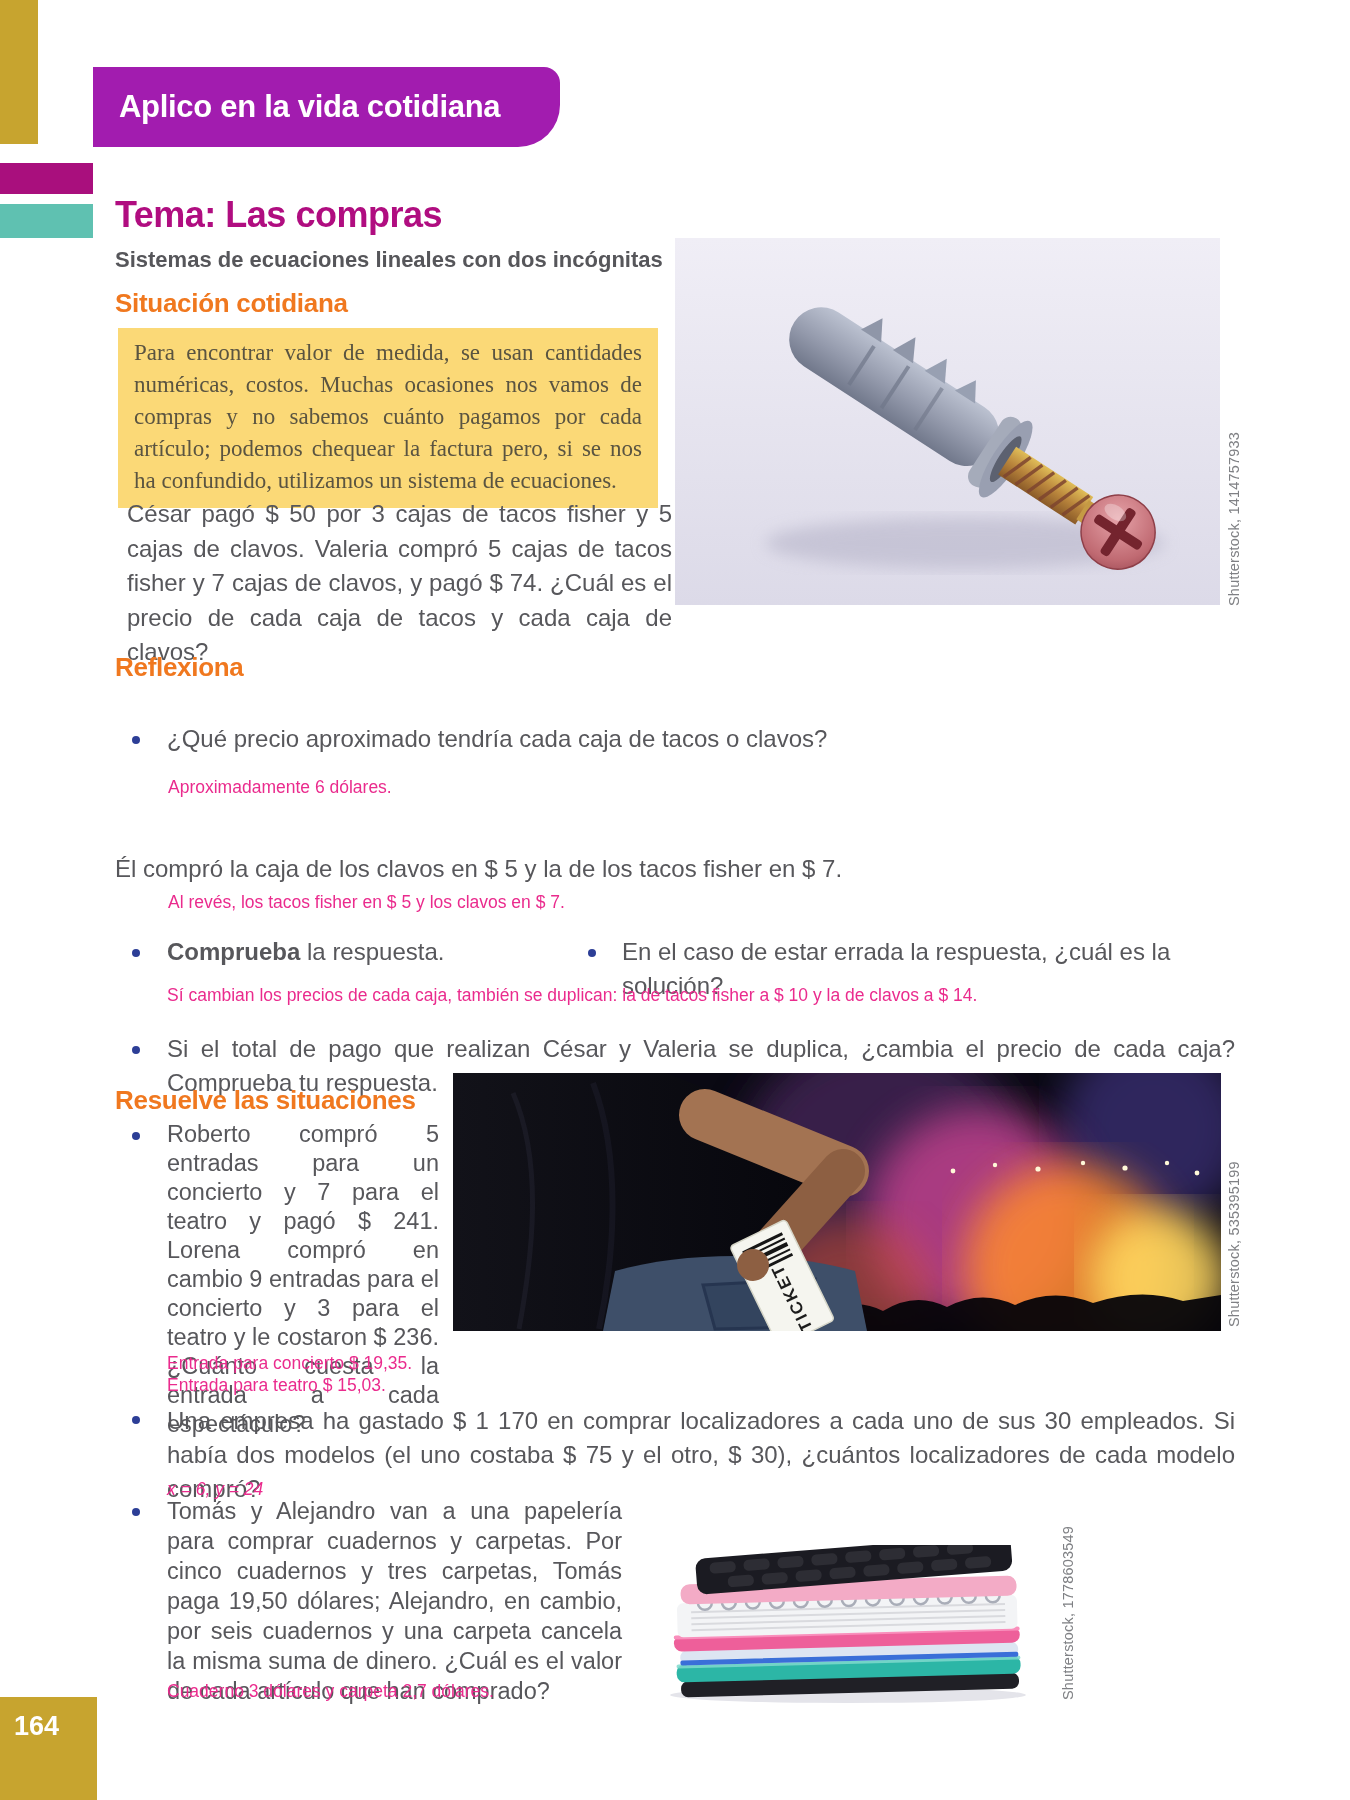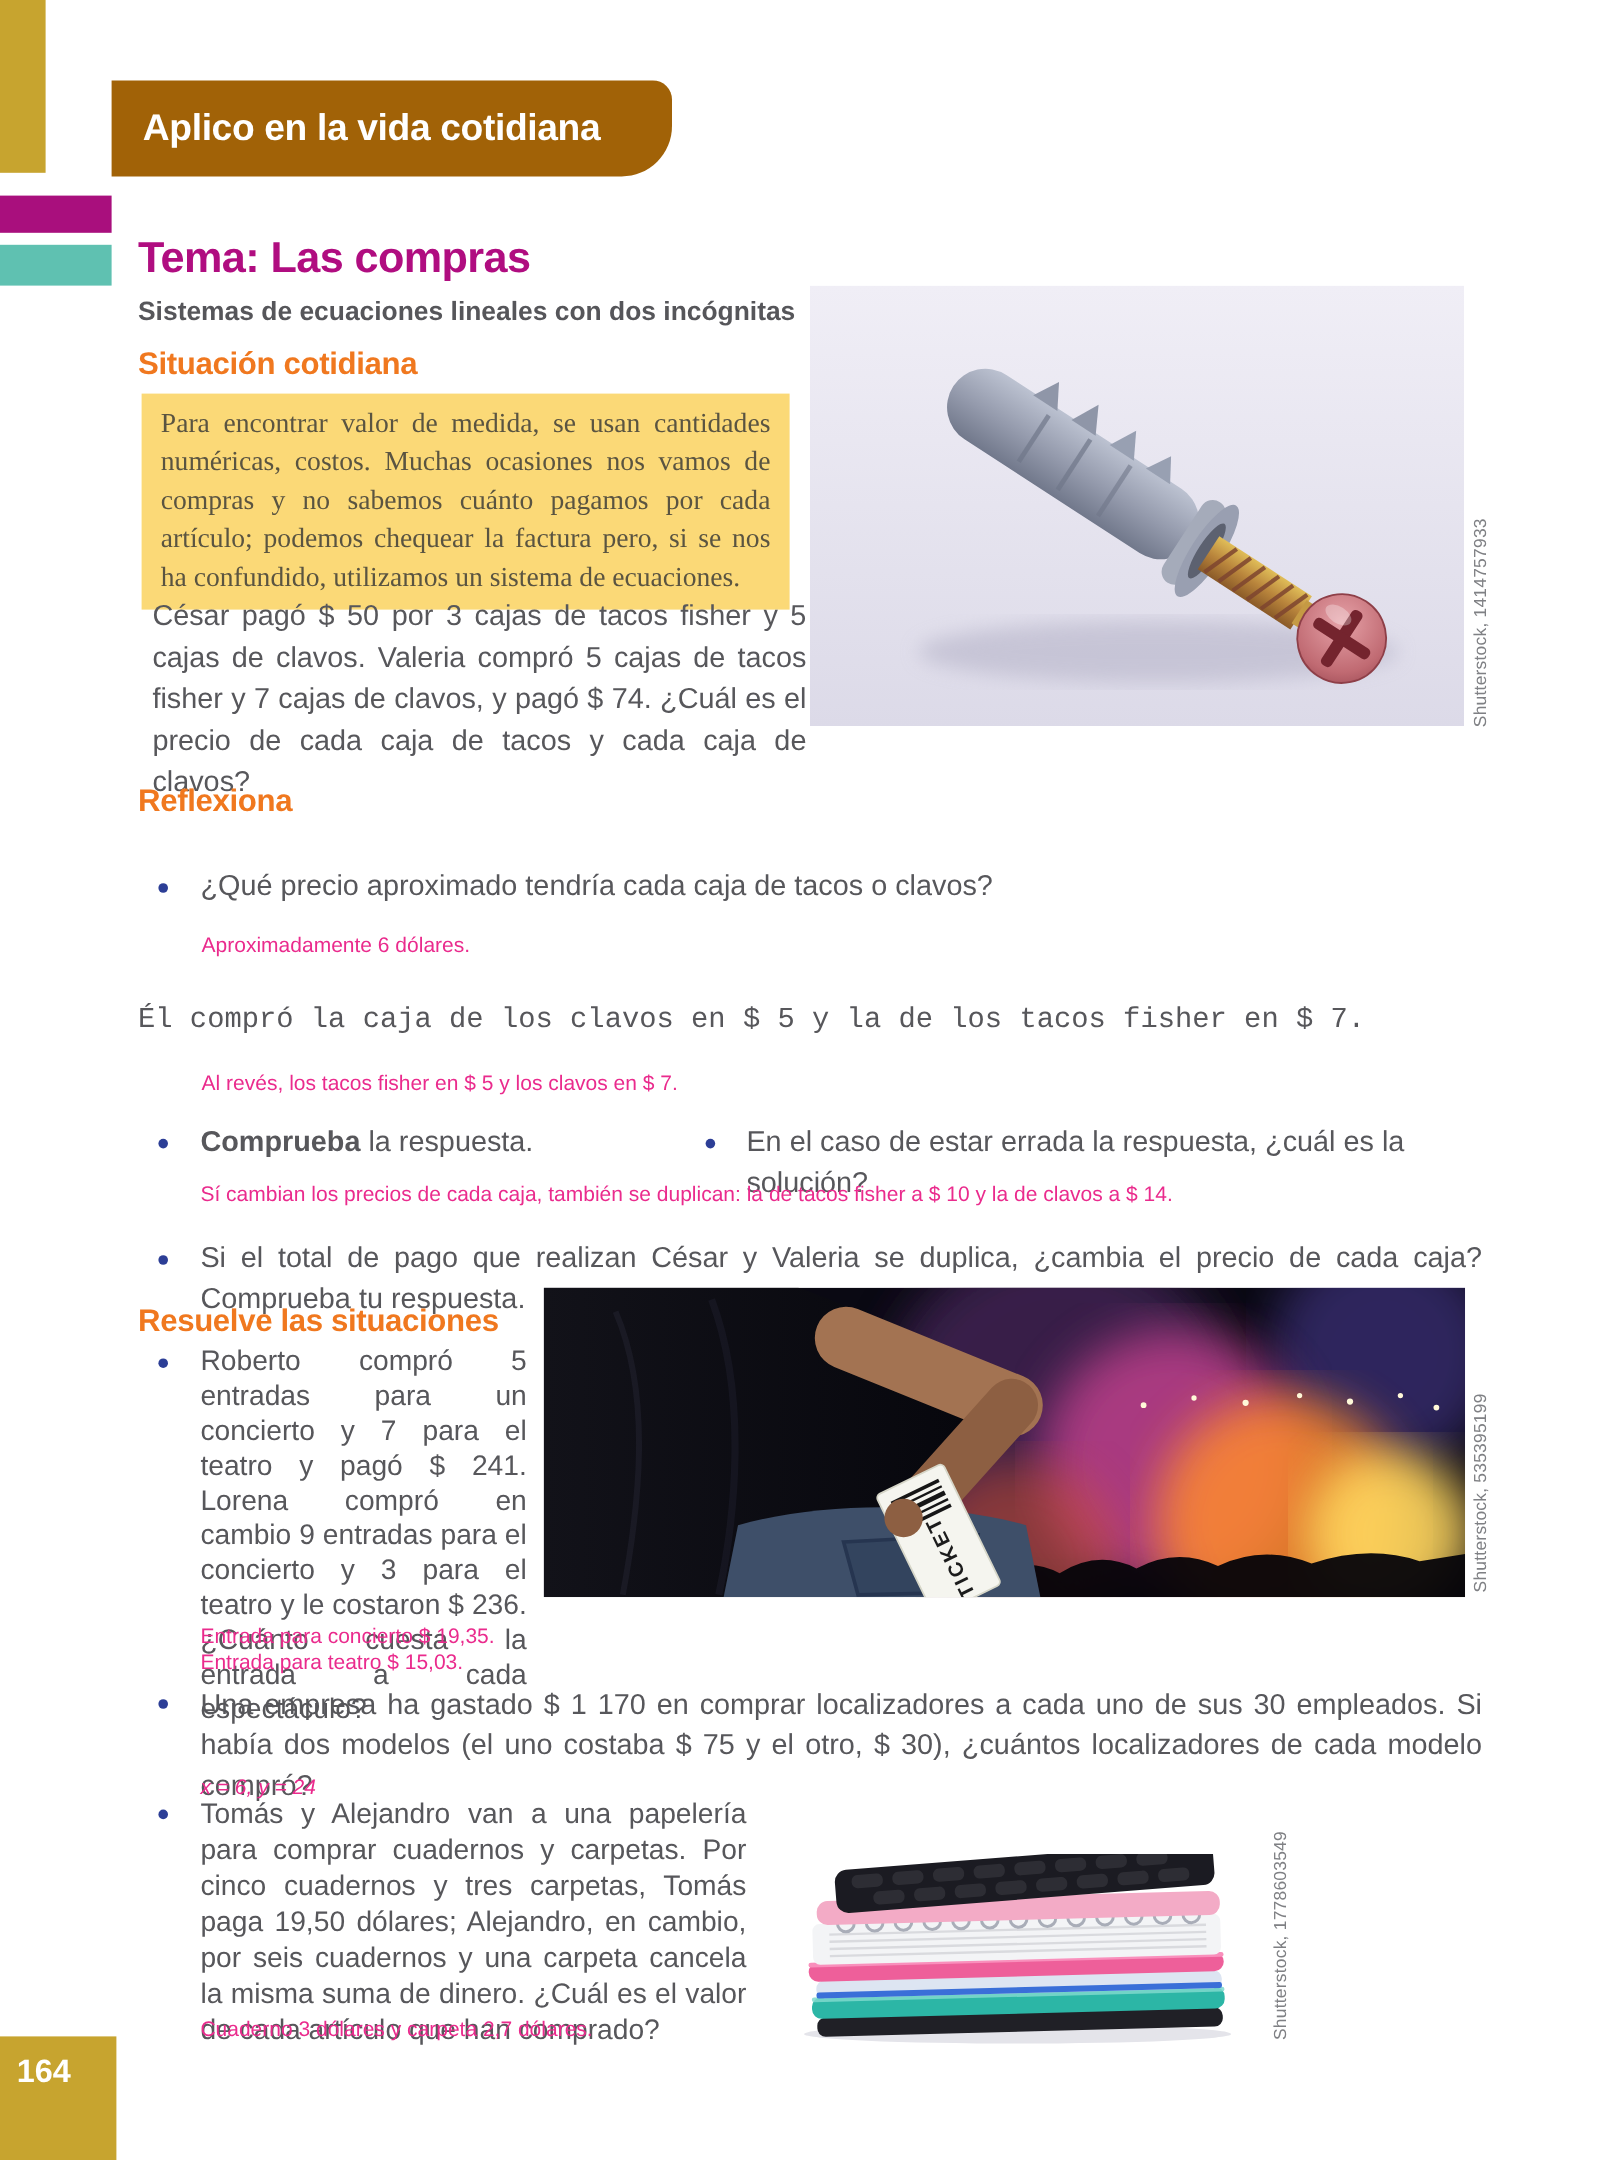--- a/index.html
+++ b/index.html
@@ -8,21 +8,21 @@
     position:relative;
     width:1350px; height:1800px;
     font-family:"Liberation Sans", sans-serif;
     color:#57575b;
     overflow:hidden;
   }
   .abs { position:absolute; }
 
   
   .gold-bar   { left:0; top:0; width:38px; height:144px; background:#c7a42f; }
-  .banner     { left:93px; top:67px; width:467px; height:80px; background:#a16207;
+  .banner     { left:93px; top:67px; width:467px; height:80px; background:#a21caf;
                 border-radius:0 16px 42px 0; display:flex; align-items:center; padding-left:26px; }
   .banner h1  { color:#ffffff; font-size:31px; font-weight:bold; letter-spacing:-0.3px; }
   .block-magenta { left:0; top:163px; width:93px; height:31px; background:#a90f7d; }
   .block-teal    { left:0; top:204px; width:93px; height:34px; background:#5fc1b1; }
 
   .tema      { left:115px; top:194px; font-size:36px; font-weight:bold; color:#b00d80; letter-spacing:-0.5px; }
   .subtitle  { left:115px; top:247px; font-size:22px; font-weight:bold; color:#56565a; }
   .sect-h    { font-size:26px; font-weight:bold; color:#f0781f; letter-spacing:-0.3px; }
 
   .highlight { left:118px; top:328px; width:540px; background:#fbd977; padding:9px 16px 11px 16px;
@@ -121,21 +121,21 @@
   </svg>
 </div>
 <div class="abs credit" style="left:1226px; top:428px; height:178px;">Shutterstock, 1414757933</div>
 
 <div class="abs sect-h" style="left:115px; top:652px;">Reflexiona</div>
 
 <div class="abs dot" style="left:132px; top:736px;"></div>
 <div class="abs body-p" style="left:167px; top:722px; width:960px;">¿Qué precio aproximado tendría cada caja de tacos o clavos?</div>
 <div class="abs ans" style="left:168px; top:776px;">Aproximadamente 6 dólares.</div>
 
-<div class="abs body-p" style="left:115px; top:834px; width:1080px;font-family:Liberation Mono, monospace;">Él compró la caja de los clavos en $ 5 y la de los tacos fisher en $ 7.</div>
+<div class="abs body-p" style="left:115px; top:852px; width:1080px;">Él compró la caja de los clavos en $ 5 y la de los tacos fisher en $ 7.</div>
 <div class="abs ans" style="left:168px; top:891px;">Al revés, los tacos fisher en $ 5 y los clavos en $ 7.</div>
 
 <div class="abs dot" style="left:132px; top:949px;"></div>
 <div class="abs body-p" style="left:167px; top:935px;"><b>Comprueba</b><span> la respuesta.</span></div>
 <div class="abs dot" style="left:588px; top:949px;"></div>
 <div class="abs body-p" style="left:622px; top:935px; width:620px;">En el caso de estar errada la respuesta, ¿cuál es la solución?</div>
 <div class="abs ans" style="left:167px; top:984px;">Sí cambian los precios de cada caja, también se duplican: la de tacos fisher a $ 10 y la de clavos a $ 14.</div>
 
 <div class="abs dot" style="left:132px; top:1046px;"></div>
 <div class="abs body-p" style="left:167px; top:1032px; width:1068px; text-align:justify;">Si el total de pago que realizan César y Valeria se duplica, ¿cambia el precio de cada caja? Comprueba tu respuesta.</div>

